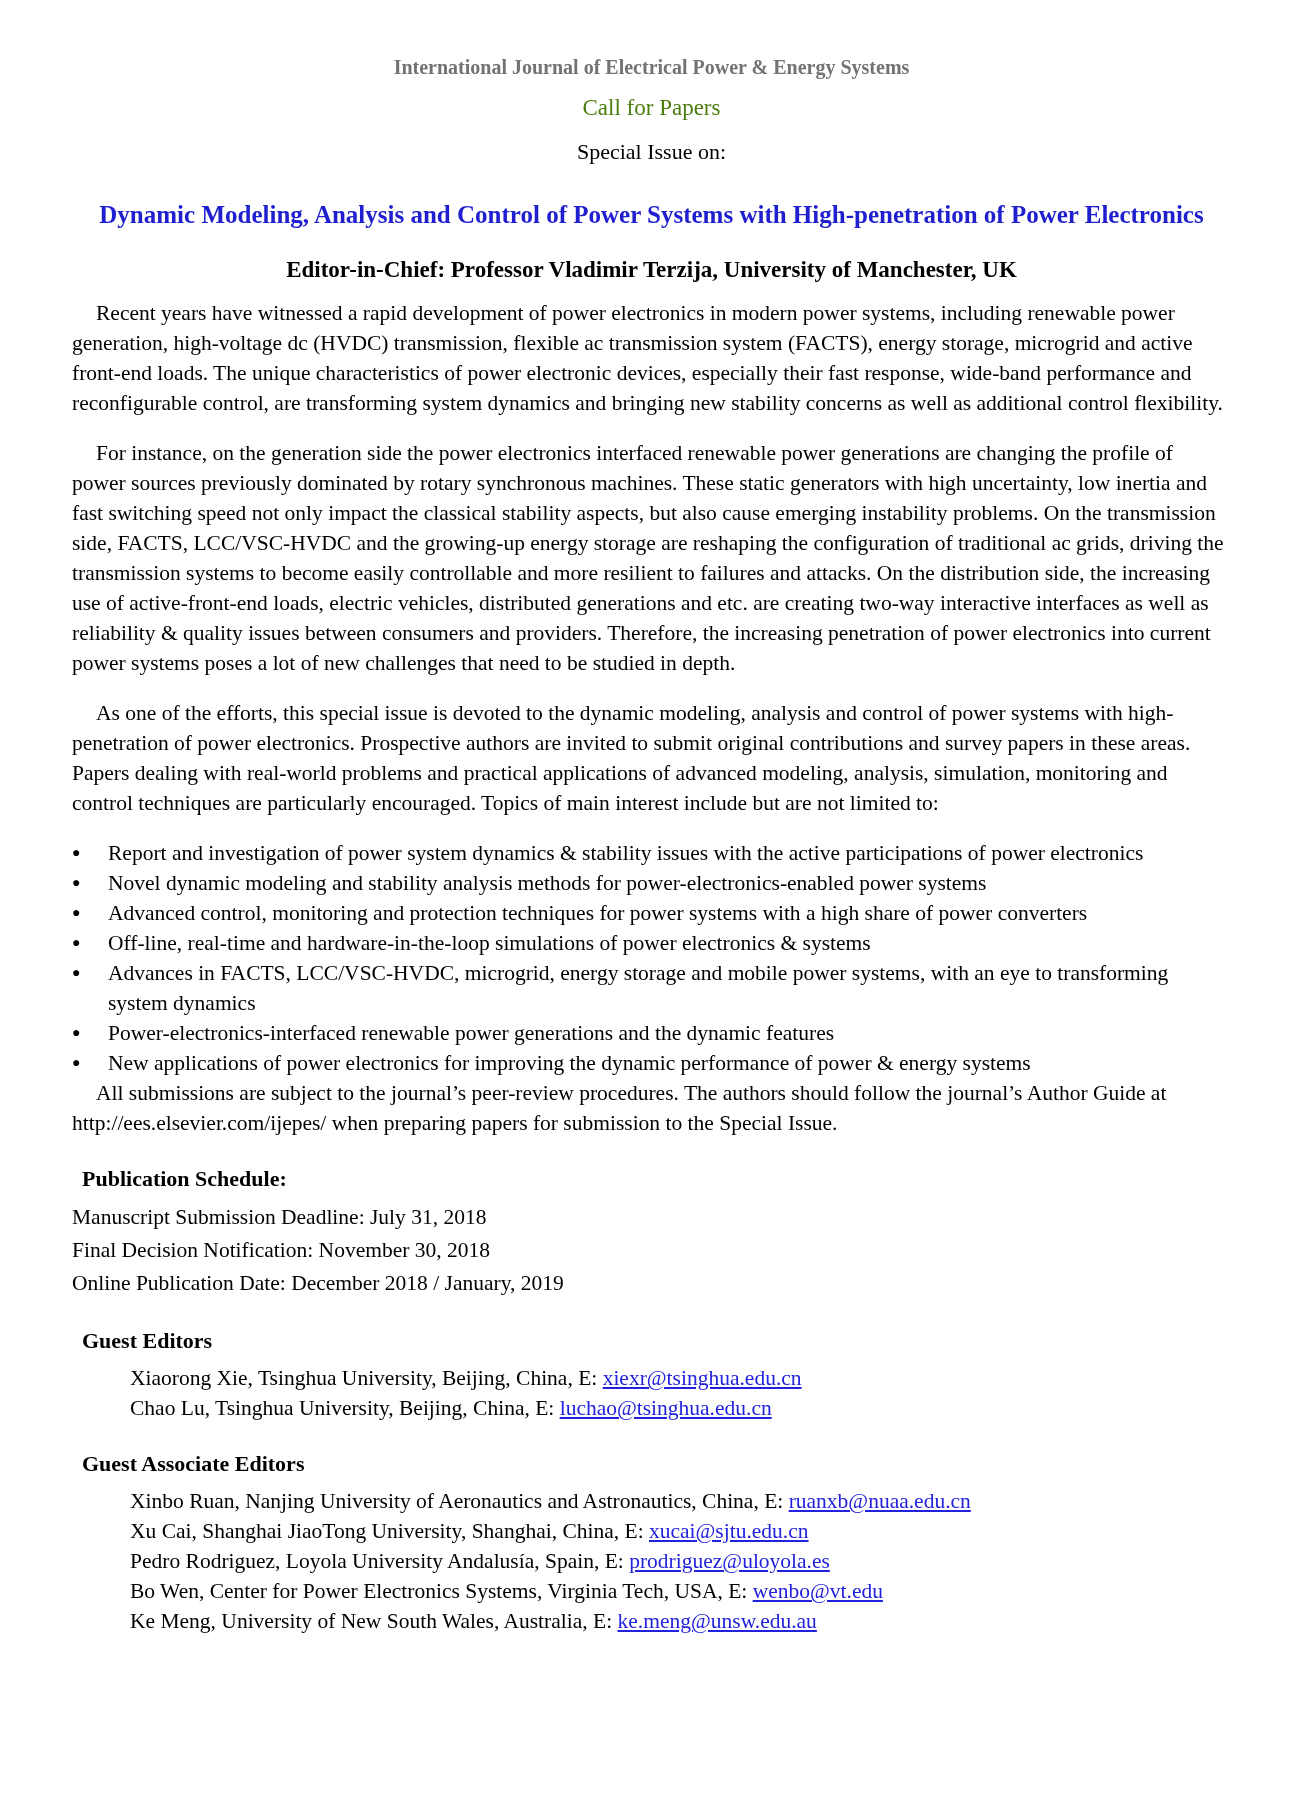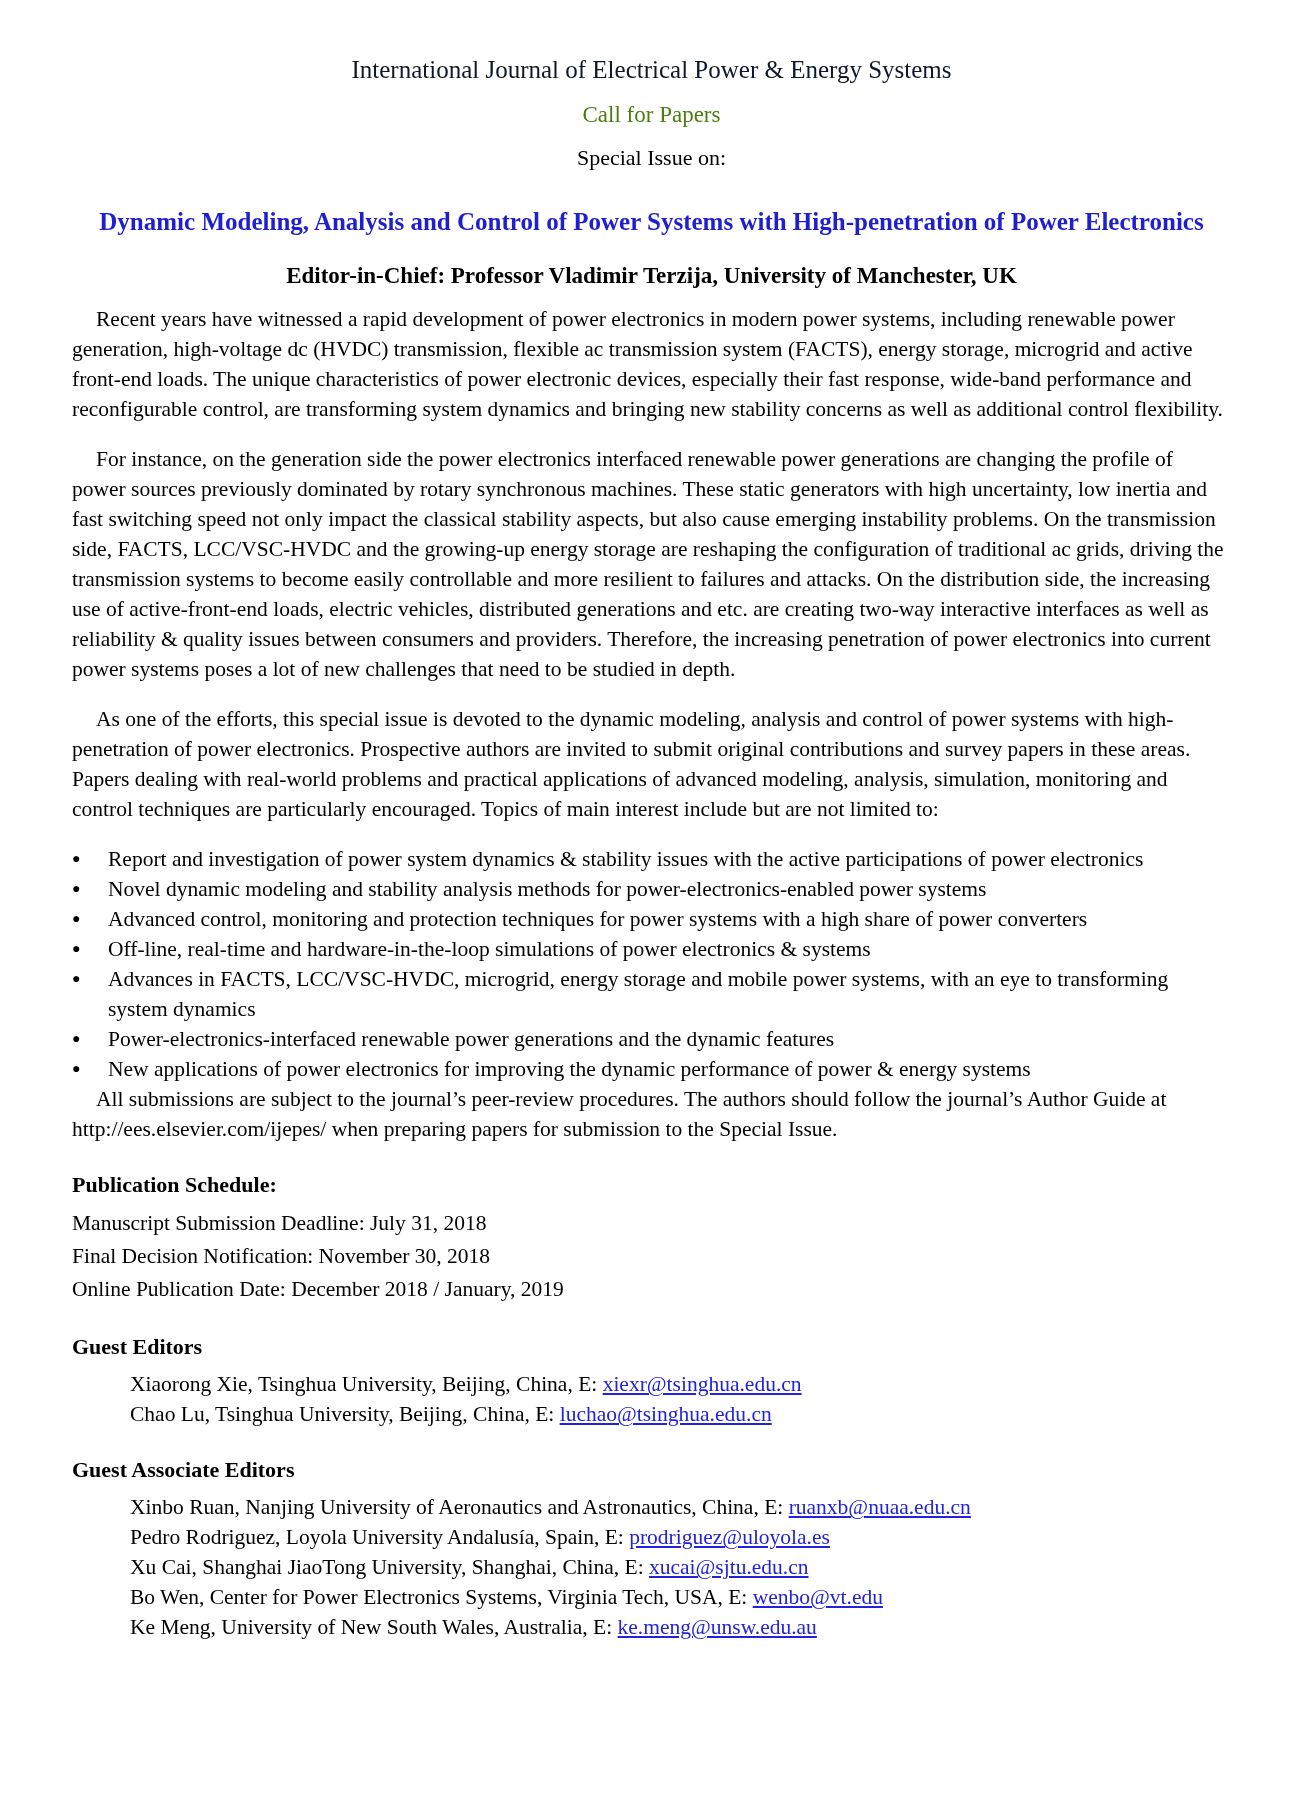--- a/index.html
+++ b/index.html
@@ -11,23 +11,23 @@
     background: #ffffff;
     box-sizing: border-box;
     padding: 54px 68px 0 72px;
     font-family: "Liberation Serif", "DejaVu Serif", serif;
     color: #000000;
     overflow: hidden;
   }
   
   .hdr { text-align: center; }
   .journal-title {
-    color: #0f172a;
-    font-size: 25px;
-    font-weight: normal;
+    color: #737373;
+    font-size: 20px;
+    font-weight: bold;
     margin: 0 0 13px 0;
     line-height: 1.3;
   }
   .cfp {
     color: #4d7c0f;
     font-size: 23px;
     margin: 0 0 15px 0;
     line-height: 1.3;
   }
   .sio {
@@ -70,21 +70,21 @@
     flex: 0 0 36px;
     font-size: 14px;
     line-height: 30px;
     color: #000;
   }
   .bullet-text { flex: 1; }
   
   .section-heading {
     font-size: 22px;
     font-weight: bold;
-    margin: 26px 0 7px 0;
+    margin: 26px 0 7px 10px;
     line-height: 30px;
   }
   .sched-line {
     font-size: 21.5px;
     line-height: 33px;
   }
   .editor-line {
     font-size: 21.5px;
     line-height: 30px;
     padding-left: 58px;
@@ -156,24 +156,24 @@
   </div>
   <div class="editor-line">
     <span>Chao Lu, Tsinghua University, Beijing, China, E: </span><a class="email-link">luchao@tsinghua.edu.cn</a>
   </div>
 
   <div class="section-heading">Guest Associate Editors</div>
   <div class="editor-line">
     <span>Xinbo Ruan, Nanjing University of Aeronautics and Astronautics, China, E: </span><a class="email-link">ruanxb@nuaa.edu.cn</a>
   </div>
   <div class="editor-line">
-    <span>Pedro Rodriguez, Loyola University Andalusía, Spain, E: </span><a class="email-link">prodriguez@uloyola.es</a>
+    <span>Xu Cai, Shanghai JiaoTong University, Shanghai, China, E: </span><a class="email-link">xucai@sjtu.edu.cn</a>
   </div>
   <div class="editor-line">
-    <span>Xu Cai, Shanghai JiaoTong University, Shanghai, China, E: </span><a class="email-link">xucai@sjtu.edu.cn</a>
+    <span>Pedro Rodriguez, Loyola University Andalusía, Spain, E: </span><a class="email-link">prodriguez@uloyola.es</a>
   </div>
   <div class="editor-line">
     <span>Bo Wen, Center for Power Electronics Systems, Virginia Tech, USA, E: </span><a class="email-link">wenbo@vt.edu</a>
   </div>
   <div class="editor-line">
     <span>Ke Meng, University of New South Wales, Australia, E: </span><a class="email-link">ke.meng@unsw.edu.au</a>
   </div>
 
 </div>
 

